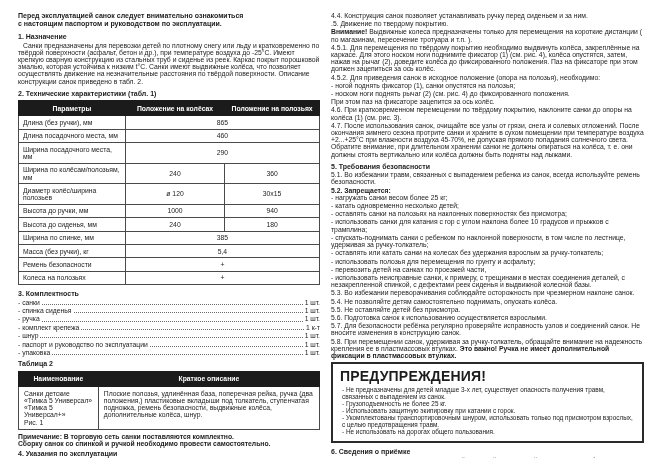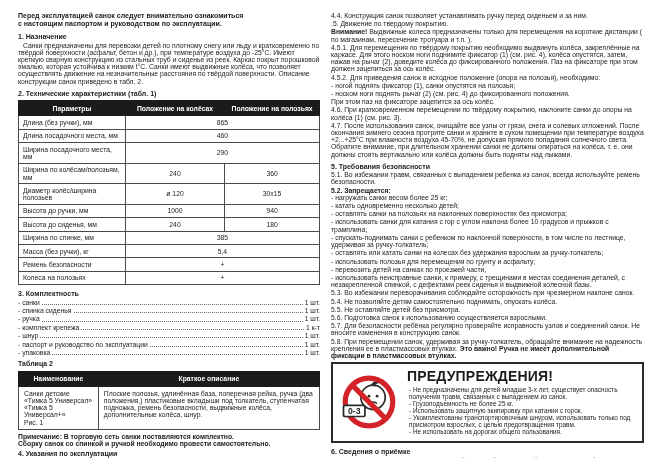--- a/index.html
+++ b/index.html
@@ -228,36 +228,20 @@
         <div class="para">5.3. Во избежании переворачивания соблюдайте осторожность при чрезмерном наклоне санок.</div>
         <div class="para">5.4. Не позволяйте детям самостоятельно поднимать, опускать колёса.</div>
         <div class="para">5.5. Не оставляйте детей без присмотра.</div>
         <div class="para">5.6. Подготовка санок к использованию осуществляется взрослыми.</div>
         <div class="para">5.7. Для безопасности ребёнка регулярно проверяйте исправность узлов и соединений санок. Не вносите изменения в конструкцию санок.</div>
       </div>
 
     <div class="para"><span>5.8. При перемещении санок, удерживая за ручку-толкатель, обращайте внимание на надежность крепления ее в пластмассовых втулках. </span><b>Это важно! Ручка не имеет дополнительной фиксации в пластмассовых втулках.</b></div>
 
     <div class="warning-box">
-      <div class="warn-icon">
-        <svg width="58" height="58" viewBox="0 0 100 100">
-
-          <circle cx="57" cy="42" r="21" fill="#ffffff" stroke="#2a2a2a" stroke-width="3"></circle>
-          <path d="M55 21 q 4 -8 12 -5 q -7 0 -8 6" fill="none" stroke="#2a2a2a" stroke-width="3" stroke-linecap="round"></path>
-          <circle cx="50" cy="40" r="2.4" fill="#2a2a2a"></circle>
-          <circle cx="64" cy="40" r="2.4" fill="#2a2a2a"></circle>
-          <path d="M51 52 q 6 -4 12 0" fill="none" stroke="#2a2a2a" stroke-width="2.6" stroke-linecap="round"></path>
-
-          <circle cx="50" cy="50" r="41" fill="none" stroke="#d42229" stroke-width="9"></circle>
-          <line x1="21.5" y1="21.5" x2="78.5" y2="78.5" stroke="#d42229" stroke-width="9"></line>
-
-          <rect x="6" y="56" width="37" height="19" rx="3" fill="#ffffff" stroke="#2a2a2a" stroke-width="3"></rect>
-          <text x="24.5" y="70.5" text-anchor="middle" font-family="Liberation Sans, sans-serif" font-size="15" font-weight="bold" fill="#1c1c1c" id="age-label-text">0-3</text>
-        </svg>
-      </div>
       <div class="warn-content">
         <div class="warn-title">ПРЕДУПРЕЖДЕНИЯ!</div>
         <div>
             <div class="warn-item">- Не предназначены для детей младше 3-х лет, существует опасность  получения травм, связанных с выпадением из санок.</div>
             <div class="warn-item">- Грузоподъемность не более 25 кг.</div>
             <div class="warn-item">- Использовать защитную экипировку при катании с горок.</div>
             <div class="warn-item">- Укомплектованы транспортировочным шнуром, использовать только под  присмотром взрослых, с целью предотвращения травм.</div>
             <div class="warn-item">- Не использовать на дорогах общего пользования.</div>
           </div>
       </div>

